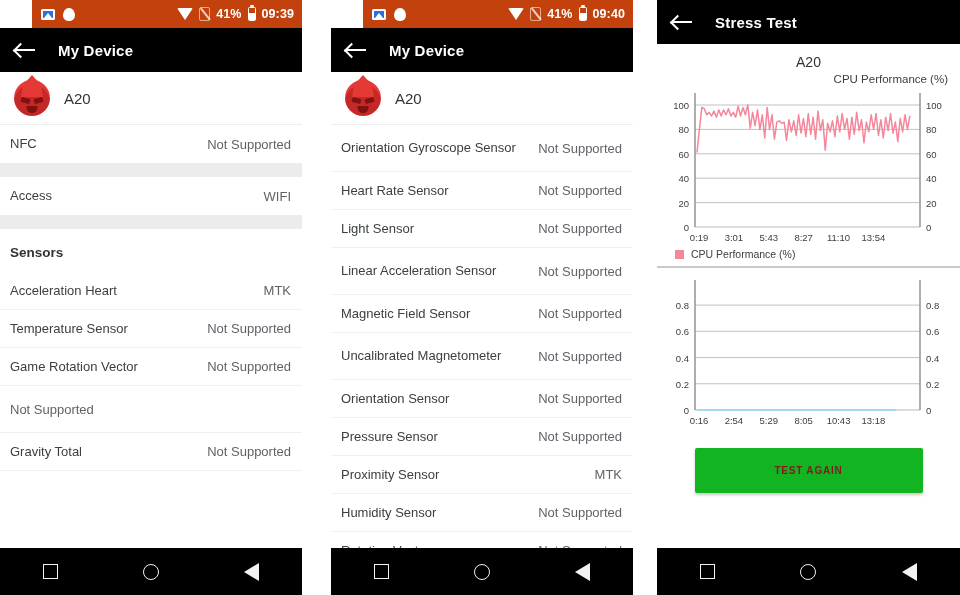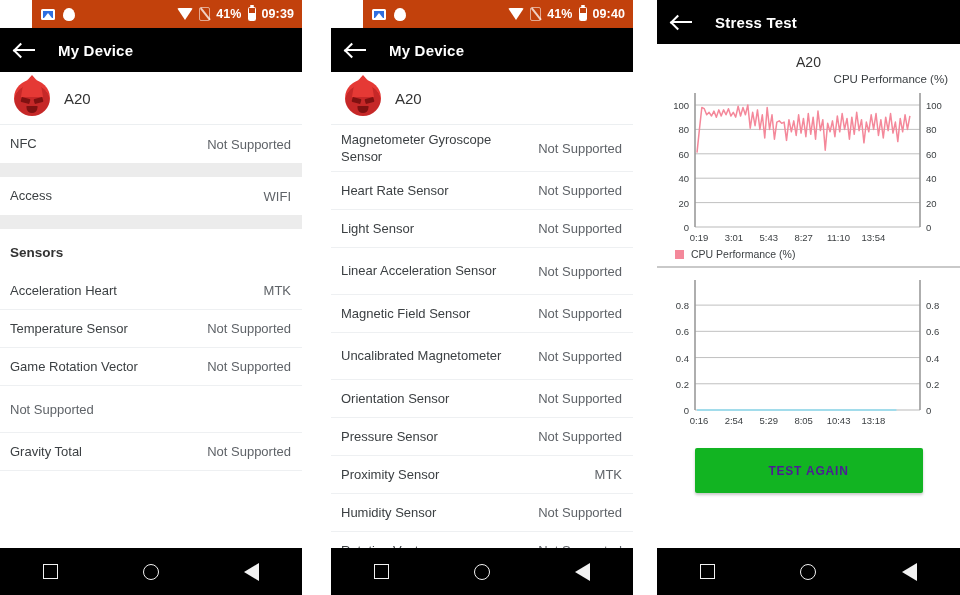--- a/index.html
+++ b/index.html
@@ -136,21 +136,21 @@
   .chart-block { position: relative; }
   .chart-caption { text-align: right; font-size: 11.5px; color: #3c4043; padding-right: 12px; }
   .chart-area { position: relative; margin: 6px 0 0 0; }
   .chart-svg { display:block; }
   .legend { display:flex; align-items:center; gap:7px; padding: 2px 0 0 18px; }
   .legend-swatch { width: 9px; height: 9px; background: #f4889a; }
   .legend-text { font-size: 10.5px; color:#3c4043; }
   .divider-thick { height: 2px; background: #c9c9c9; margin: 6px 0 0; }
   .btn-test {
     display:block; width: 228px; margin: 14px auto 0; height: 45px;
-    background:#12b422; color:#4c1d95; font-size: 12px; font-weight: bold;
+    background:#12b422; color:#7f1d1d; font-size: 10px; font-weight: bold;
     letter-spacing: .8px; border: none; border-radius: 2px; cursor:pointer;
     box-shadow: 0 2px 3px rgba(0,0,0,.22);
   }
 </style>
 </head>
 <body>
 
 <div class="stage">
 
   <div class="panel" id="panel-1">
@@ -256,21 +256,21 @@
             <span class="eye l"></span>
             <span class="eye r"></span>
             <span class="mouth"></span>
           </span>
       </span>
       <span class="device-name">A20</span>
     </div>
 
     <div class="list">
       <div class="row tall">
-        <span class="label">Magnetometer Gyroscope Sensor</span>
+        <span class="label">Orientation Gyroscope Sensor</span>
         <span class="value">Not Supported</span>
       </div>
       <div class="row">
         <span class="label">Heart Rate Sensor</span>
         <span class="value">Not Supported</span>
       </div>
       <div class="row">
         <span class="label">Light Sensor</span>
         <span class="value">Not Supported</span>
       </div>

